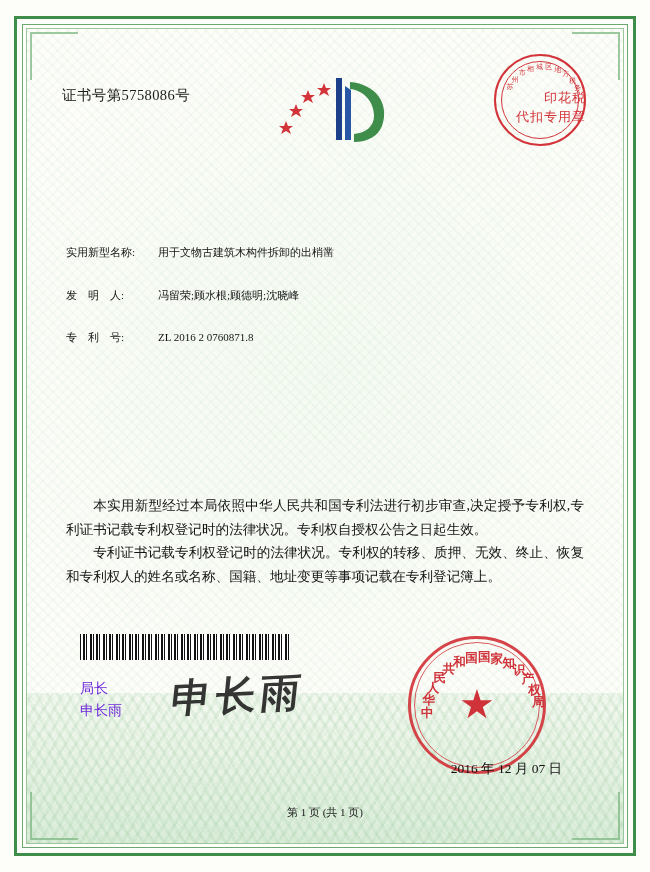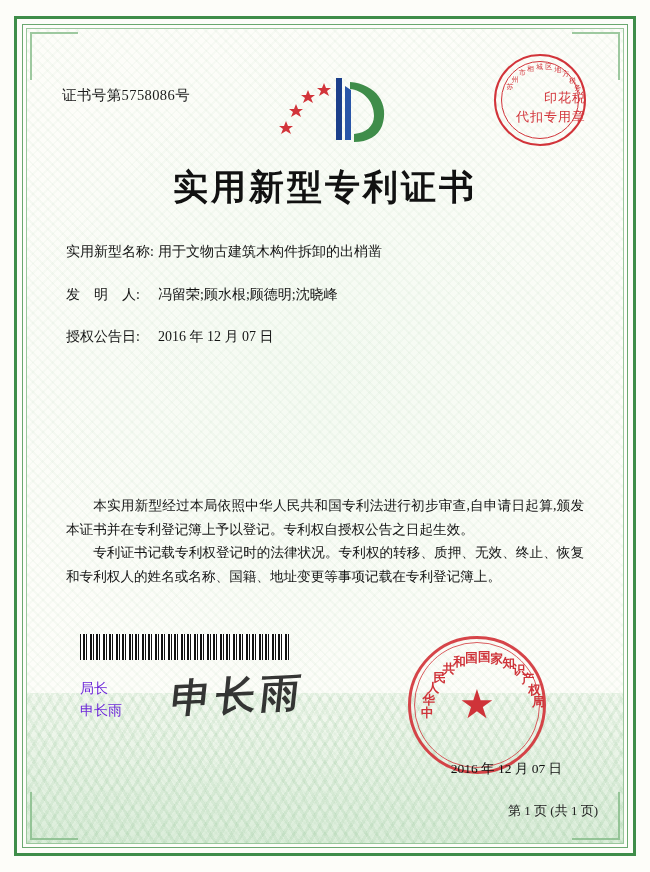--- a/index.html
+++ b/index.html
@@ -168,21 +168,21 @@
     color: #111;
     font-family: "DejaVu Serif", serif;
   }
   .fields {
     position: absolute;
     left: 14px;
     right: 8px;
     top: 196px;
   }
   .field-row {
-    font-size: 14px;
+    font-size: 11px;
     color: #141414;
     line-height: 20px;
     margin-bottom: 22.5px;
     white-space: nowrap;
   }
   .field-label {
     display: inline-block;
     min-width: 92px;
   }
   .field-value { }
@@ -286,22 +286,22 @@
     top: 714px;
     font-size: 13.5px;
     color: #111;
     white-space: nowrap;
   }
   .footer {
     position: absolute;
     left: 0;
     right: 0;
     bottom: 6px;
-    text-align: right;
-    font-size: 13px;
+    text-align: center;
+    font-size: 11px;
     color: #222;
   }
 </style>
 </head>
 <body>
 
 <div class="page">
 
   <div class="frame-outer"></div>
   <div class="frame-inner"></div>
@@ -347,36 +347,35 @@
         <span style="transform: rotate(-6deg) translate(0,-38px) rotate(6deg);">城</span>
         <span style="transform: rotate(8deg) translate(0,-38px) rotate(-8deg);">区</span>
         <span style="transform: rotate(22deg) translate(0,-38px) rotate(-22deg);">地</span>
         <span style="transform: rotate(36deg) translate(0,-38px) rotate(-36deg);">方</span>
         <span style="transform: rotate(50deg) translate(0,-38px) rotate(-50deg);">税</span>
         <span style="transform: rotate(64deg) translate(0,-38px) rotate(-64deg);">务</span>
       </div>
       <div class="center-text">印花税<br>代扣专用章</div>
     </div>
 
-    <div class="title">实用新型专利证书</div>
 
     <div class="fields">
       <div class="field-row">
         <span class="field-label">实用新型名称:</span><span class="field-value">用于文物古建筑木构件拆卸的出梢凿</span>
       </div>
       <div class="field-row">
         <span class="field-label">发　明　人:</span><span class="field-value">冯留荣;顾水根;顾德明;沈晓峰</span>
       </div>
       <div class="field-row">
-        <span class="field-label">授权公告日:</span><span class="field-value">2016 年 12 月 07 日</span>
+        <span class="field-label">专　利　号:</span><span class="field-value">ZL 2016 2 0760871.8</span>
       </div>
     </div>
 
     <div class="body-text">
-      <p>本实用新型经过本局依照中华人民共和国专利法进行初步审查,自申请日起算,颁发本证书并在专利登记簿上予以登记。专利权自授权公告之日起生效。</p>
+      <p>本实用新型经过本局依照中华人民共和国专利法进行初步审查,决定授予专利权,专利证书记载专利权登记时的法律状况。专利权自授权公告之日起生效。</p>
       <p>专利证书记载专利权登记时的法律状况。专利权的转移、质押、无效、终止、恢复和专利权人的姓名或名称、国籍、地址变更等事项记载在专利登记簿上。</p>
     </div>
 
     <div class="barcode"></div>
 
     <div class="sign-block">
       <div>局长</div>
       <div>申长雨</div>
     </div>
 

